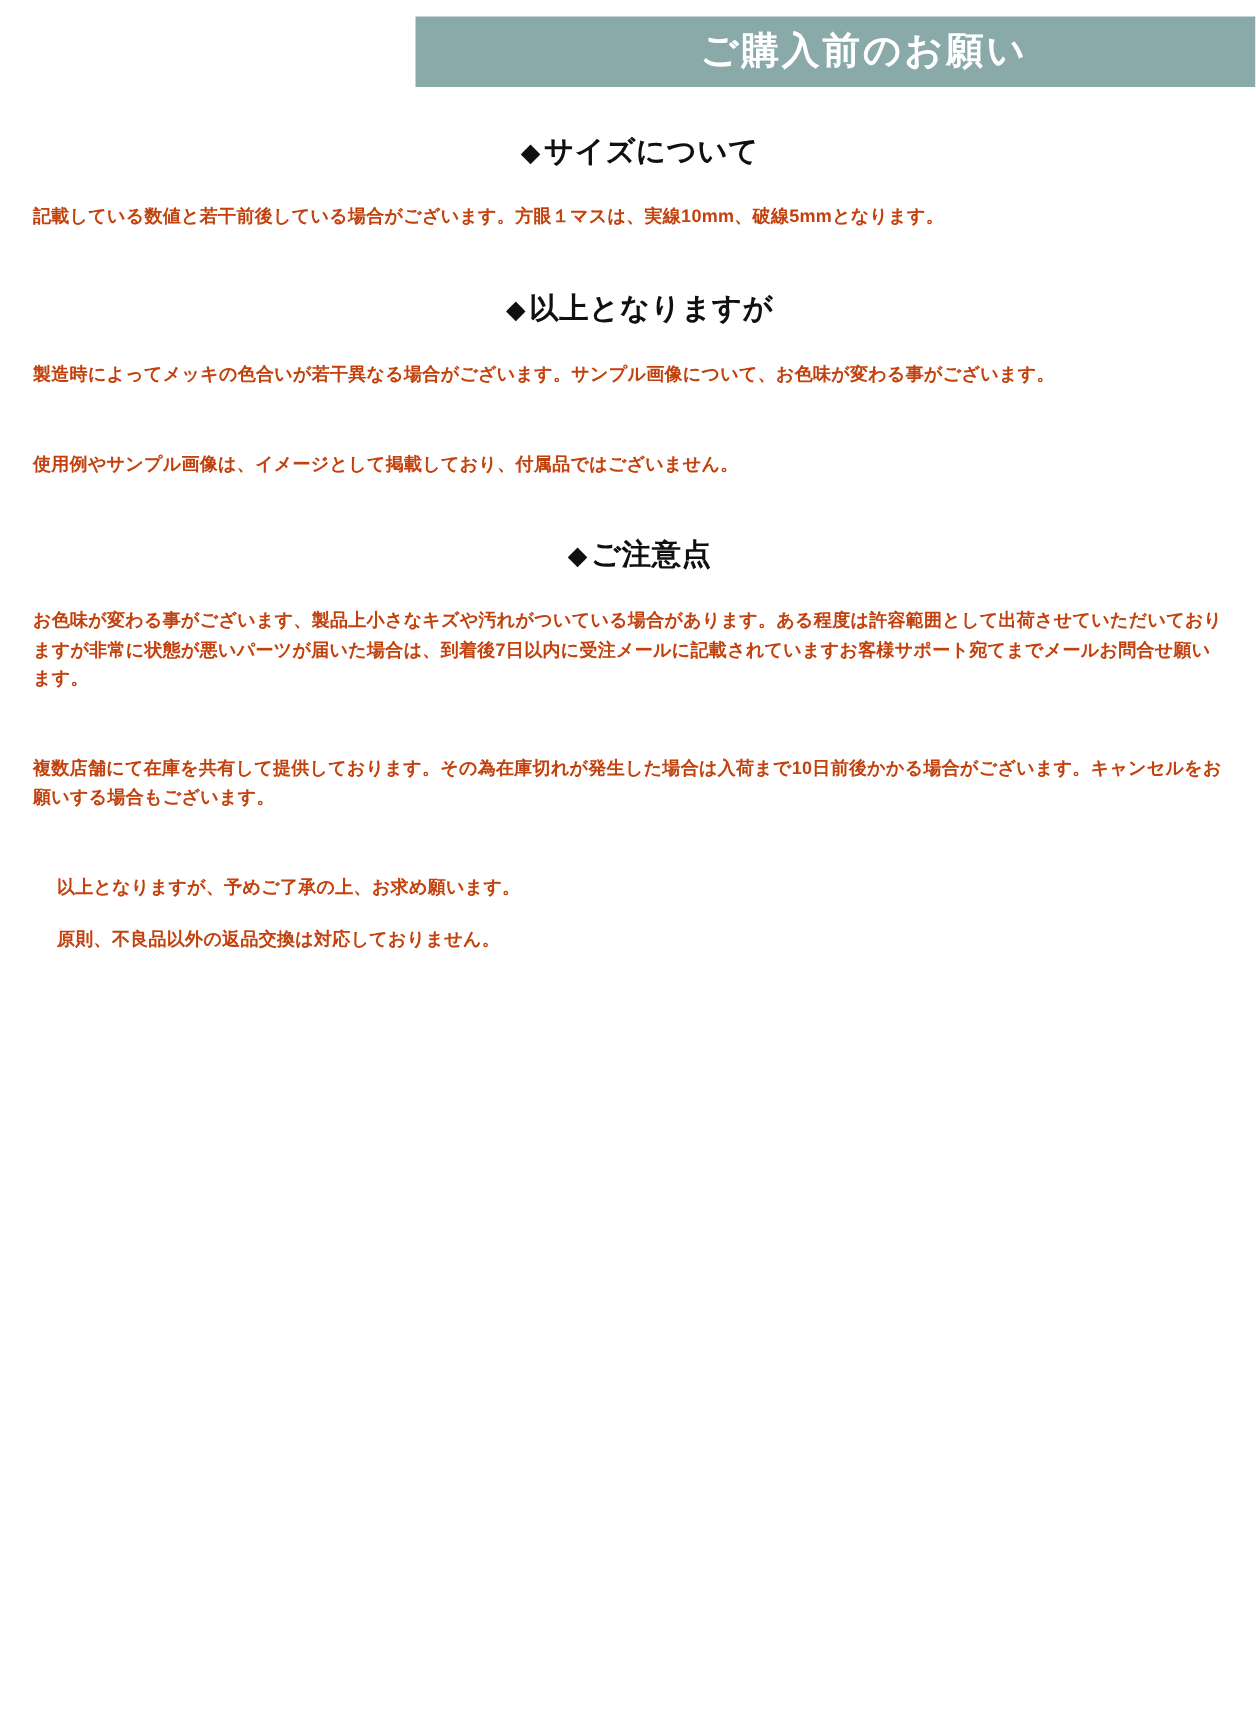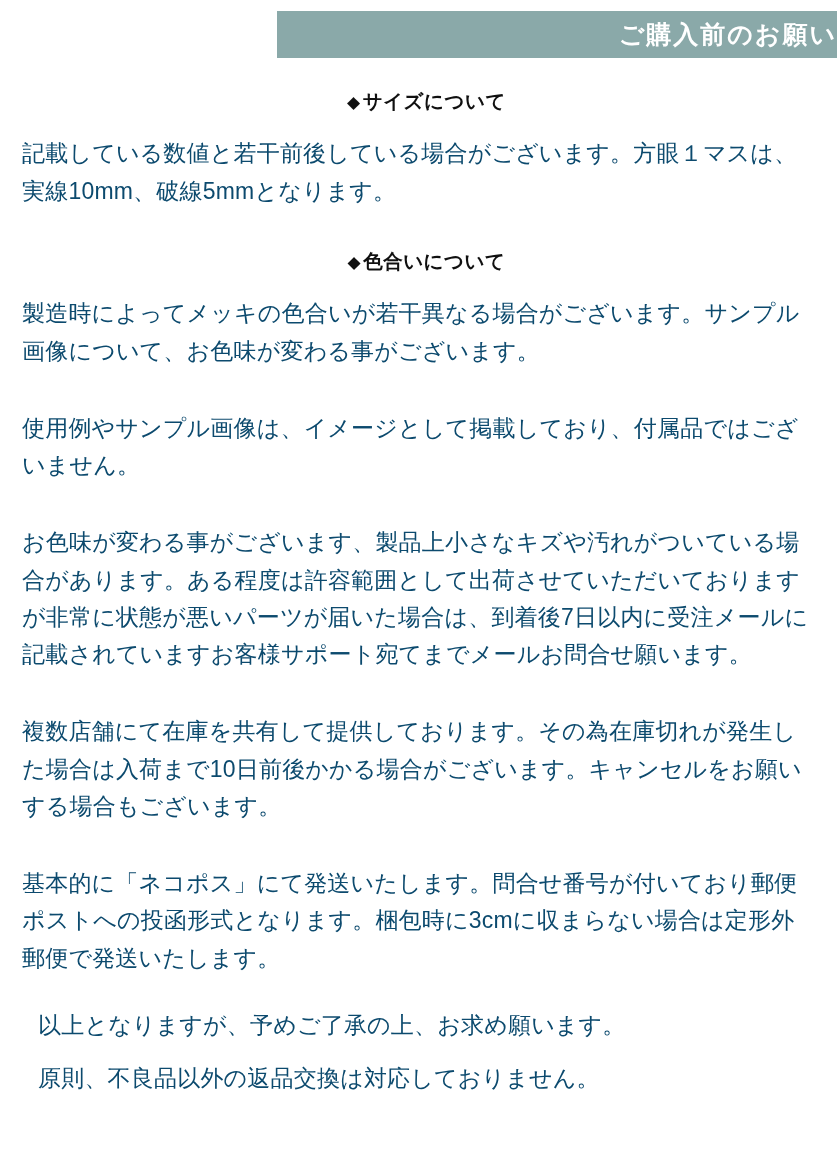--- a/index.html
+++ b/index.html
@@ -33,21 +33,21 @@
   }
   .header-left-fill {
     width: 277px;
     background: #ffffff;
   }
   .header-band {
     flex: 1 1 auto;
     background: #8aa9a9;
     display: flex;
     align-items: center;
-    justify-content: flex-end;
+    justify-content: center;
     padding-left: 38px;
     box-sizing: border-box;
   }
   .header-title {
     color: #ffffff;
     font-size: 25px;
     font-weight: 700;
     letter-spacing: 2px;
     line-height: 1;
   }
@@ -71,26 +71,26 @@
     line-height: 1.2;
     text-align: center;
   }
   .diamond {
     color: #101010;
     font-size: 17px;
     margin-right: 2px;
   }
 
   .body-text {
-    font-size: 23px;
+    font-size: 12px;
     line-height: 1.62;
-    color: #0c4a6e;
+    color: #c2410c;
     margin: 0;
     letter-spacing: 0.2px;
-    font-weight: 400;
+    font-weight: 700;
   }
   .gap-p-before { margin-top: 22px; }
   .gap-sec      { margin-top: 40px; }
 
   .closing {
     margin-top: 30px;
   }
   .closing p { margin: 16px; }
 </style>
 </head>
@@ -109,39 +109,41 @@
 
     <div class="section" style="margin-top:32px;">
       <div class="section-heading">
         <span class="diamond">◆</span><span>サイズについて</span>
       </div>
       <p class="body-text gap-p-before">記載している数値と若干前後している場合がございます。方眼１マスは、実線10mm、破線5mmとなります。</p>
     </div>
 
     <div class="section gap-sec">
       <div class="section-heading">
-        <span class="diamond">◆</span><span>色合いについて</span>
+        <span class="diamond">◆</span><span>以上となりますが</span>
       </div>
       <p class="body-text gap-p-before">製造時によってメッキの色合いが若干異なる場合がございます。サンプル画像について、お色味が変わる事がございます。</p>
     </div>
 
     <div class="section gap-sec">
       <p class="body-text gap-p-before">使用例やサンプル画像は、イメージとして掲載しており、付属品ではございません。</p>
     </div>
 
     <div class="section gap-sec">
+      <div class="section-heading">
+        <span class="diamond">◆</span><span>ご注意点</span>
+      </div>
       <p class="body-text gap-p-before">お色味が変わる事がございます、製品上小さなキズや汚れがついている場合があります。ある程度は許容範囲として出荷させていただいておりますが非常に状態が悪いパーツが届いた場合は、到着後7日以内に受注メールに記載されていますお客様サポート宛てまでメールお問合せ願います。</p>
     </div>
 
     <div class="section gap-sec">
       <p class="body-text gap-p-before">複数店舗にて在庫を共有して提供しております。その為在庫切れが発生した場合は入荷まで10日前後かかる場合がございます。キャンセルをお願いする場合もございます。</p>
     </div>
 
     <div class="section gap-sec">
-      <p class="body-text gap-p-before">基本的に「ネコポス」にて発送いたします。問合せ番号が付いており郵便ポストへの投函形式となります。梱包時に3cmに収まらない場合は定形外郵便で発送いたします。</p>
     </div>
 
     <div class="closing">
       <p class="body-text">以上となりますが、予めご了承の上、お求め願います。</p>
       <p class="body-text">原則、不良品以外の返品交換は対応しておりません。</p>
     </div>
 
   </div>
 
 </div>

